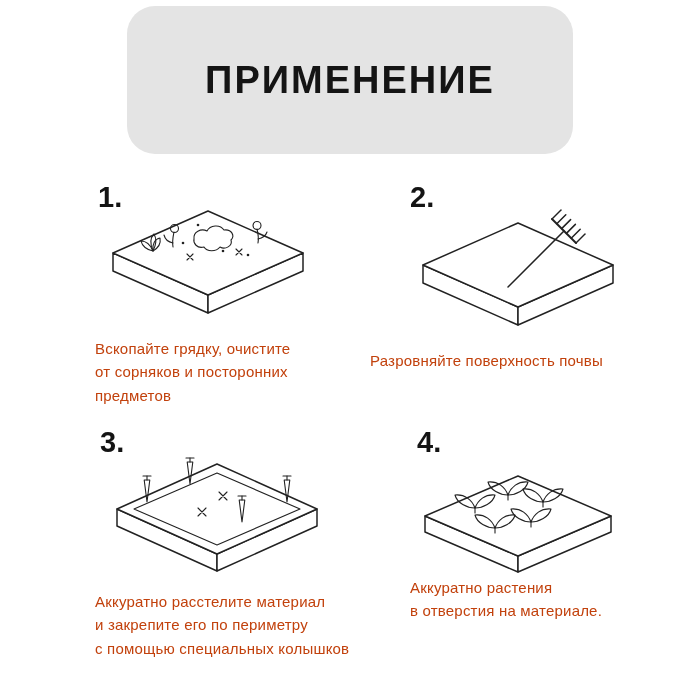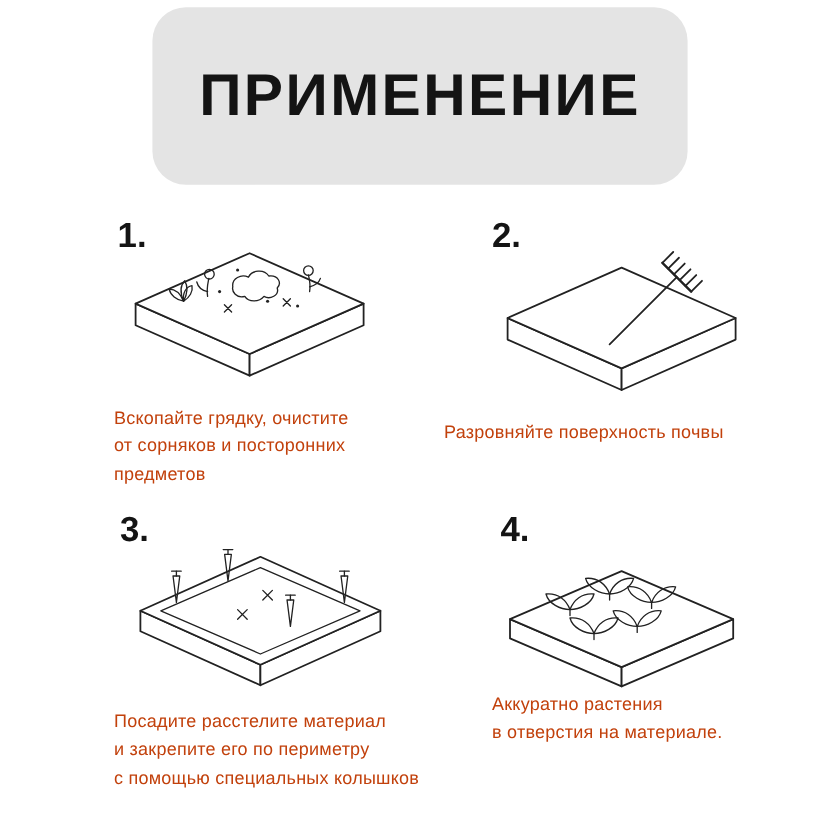--- a/index.html
+++ b/index.html
@@ -6,21 +6,21 @@
   .sheet{
     position:relative;width:700px;height:700px;background:#ffffff;overflow:hidden;
     font-family:"Liberation Sans", sans-serif;color:#1c1c1c;
   }
   .banner{
     position:absolute;left:127px;top:6px;width:446px;height:148px;
     background:#e4e4e4;border-radius:28px;
     display:flex;align-items:center;justify-content:center;
   }
   .title{
-    font-size:49px;font-weight:600;letter-spacing:2px;color:#141414;margin:0;
+    font-size:38px;font-weight:600;letter-spacing:2px;color:#141414;margin:0;
   }
   .step{position:absolute;}
   .step-number{
     position:absolute;font-size:29px;font-weight:600;color:#141414;line-height:1;
   }
   .illu{position:absolute;}
   .illu svg{display:block;}
   .illu path,.illu line,.illu circle{
     stroke:#222222;stroke-width:1.5;fill:none;stroke-linecap:round;stroke-linejoin:round;
   }
@@ -140,21 +140,21 @@
           <line class="thin" x1="185" y1="46" x2="185" y2="42"></line>
           <line class="thin" x1="181" y1="42" x2="189" y2="42"></line>
         <path class="thin" d="M140,88 L137.2,66 L142.8,66 Z"></path>
           <line class="thin" x1="140" y1="66" x2="140" y2="62"></line>
           <line class="thin" x1="136" y1="62" x2="144" y2="62"></line>
 
         <path class="thin" d="M96,74 L104,82 M104,74 L96,82"></path>
         <path class="thin" d="M117,58 L125,66 M125,58 L117,66"></path>
       </svg>
     </div>
-    <p class="caption">Посадите расстелите материал
+    <p class="caption">Аккуратно расстелите материал
 и закрепите его по периметру
 с помощью специальных колышков</p>
   </div>
 
   <div class="step step4">
     <div class="step-number">4.</div>
     <div class="illu">
       <svg width="210" height="140" viewBox="0 0 210 140">
         <path class="face" d="M12,72 L12,88 L105,128 L105,112 Z"></path>
         <path class="face" d="M198,72 L198,88 L105,128 L105,112 Z"></path>

